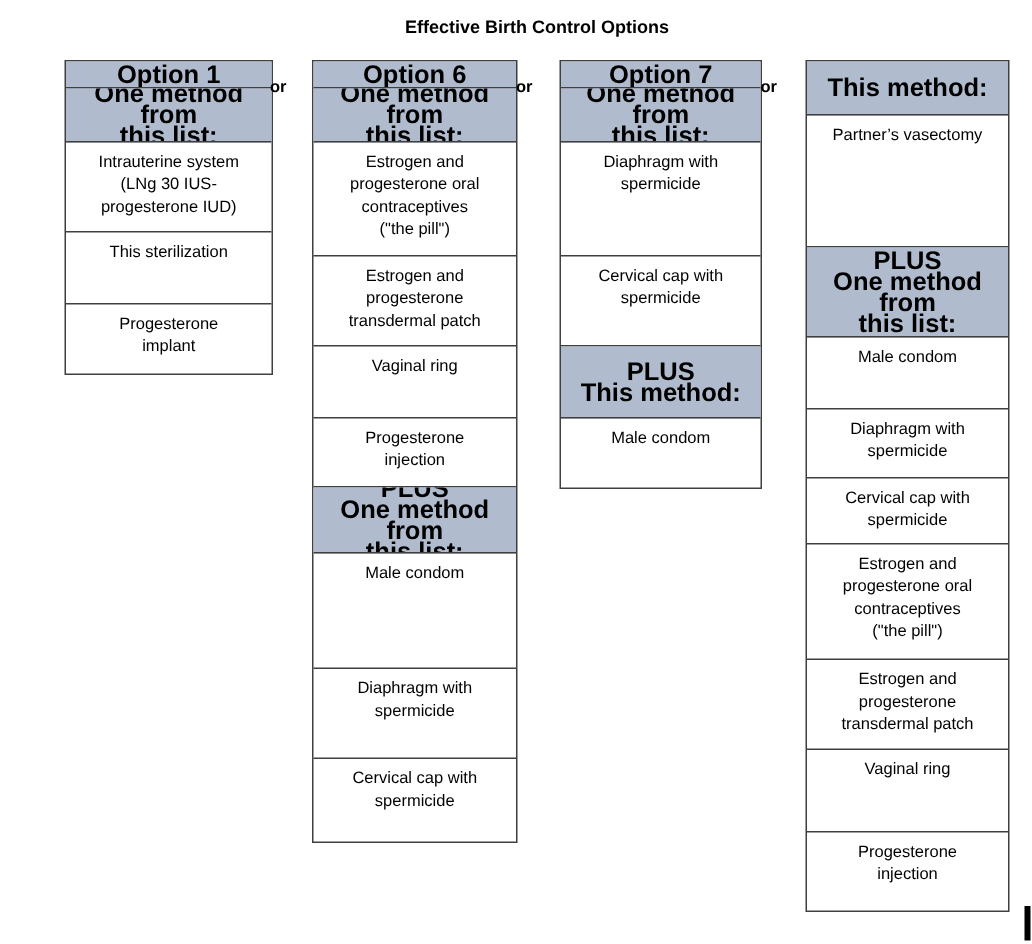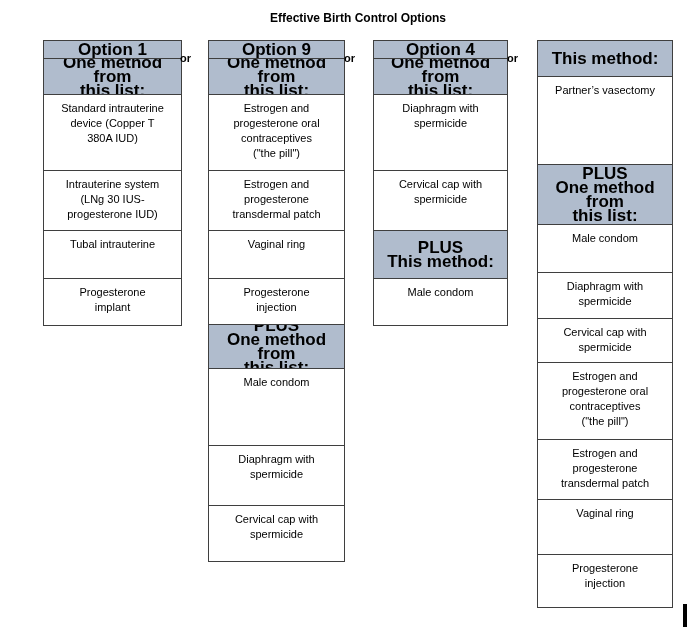--- a/index.html
+++ b/index.html
@@ -72,35 +72,32 @@
 <body>
 
 <div class="canvas">
 
   <div class="title">Effective Birth Control Options</div>
 
   <div class="col" style="left:43px;width:139px">
     <div class="cell hdr" style="height:18px">Option 1</div>
     <div class="cell hdr" style="height:36px">One method from
 this list:</div>
-    <div class="cell" style="height:76px">Standard intrauterine
-device (Copper T
-380A IUD)</div>
     <div class="cell" style="height:60px">Intrauterine system
 (LNg 30 IUS-
 progesterone IUD)</div>
-    <div class="cell" style="height:48px">Tubal intrauterine</div>
+    <div class="cell" style="height:48px">This sterilization</div>
     <div class="cell" style="height:46px">Progesterone
 implant</div>
   </div>
 
   <div class="or" style="left:180px">or</div>
 
   <div class="col" style="left:208px;width:137px">
-    <div class="cell hdr" style="height:18px">Option 9</div>
+    <div class="cell hdr" style="height:18px">Option 6</div>
     <div class="cell hdr" style="height:36px">One method from
 this list:</div>
     <div class="cell" style="height:76px">Estrogen and
 progesterone oral
 contraceptives
 ("the pill")</div>
     <div class="cell" style="height:60px">Estrogen and
 progesterone
 transdermal patch</div>
     <div class="cell" style="height:48px">Vaginal ring</div>
@@ -112,21 +109,21 @@
     <div class="cell" style="height:77px">Male condom</div>
     <div class="cell" style="height:60px">Diaphragm with
 spermicide</div>
     <div class="cell" style="height:55px">Cervical cap with
 spermicide</div>
   </div>
 
   <div class="or" style="left:344px">or</div>
 
   <div class="col" style="left:373px;width:135px">
-    <div class="cell hdr" style="height:18px">Option 4</div>
+    <div class="cell hdr" style="height:18px">Option 7</div>
     <div class="cell hdr" style="height:36px">One method from
 this list:</div>
     <div class="cell" style="height:76px">Diaphragm with
 spermicide</div>
     <div class="cell" style="height:60px">Cervical cap with
 spermicide</div>
     <div class="cell hdr" style="height:48px">PLUS
 This method:</div>
     <div class="cell" style="height:46px">Male condom</div>
   </div>

